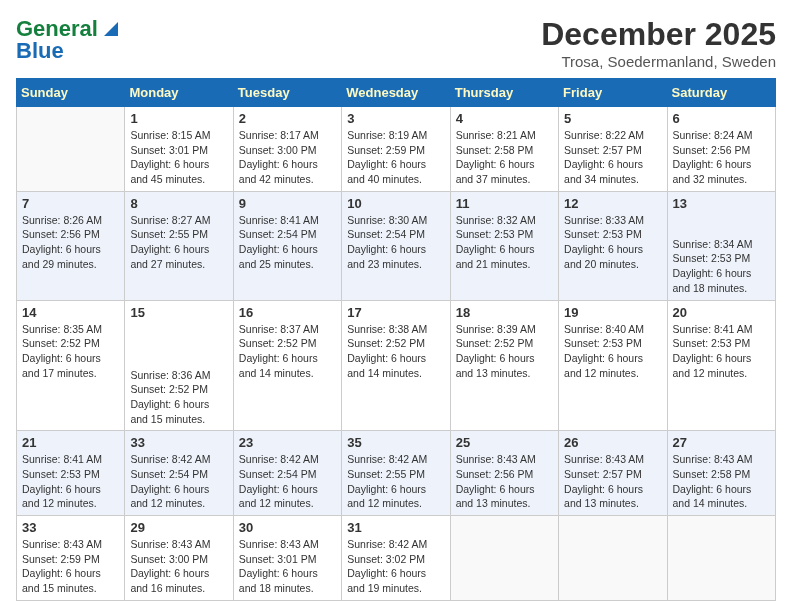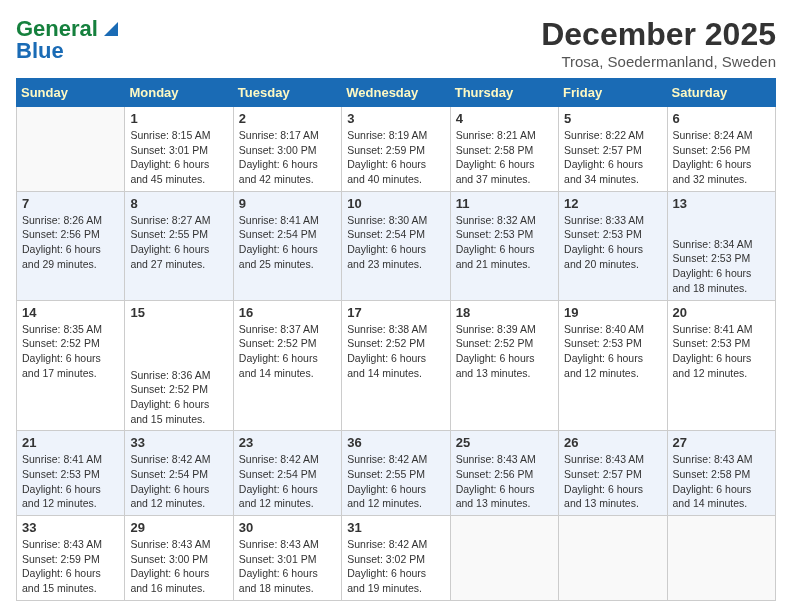--- a/index.html
+++ b/index.html
@@ -270,21 +270,21 @@
 and 12 minutes.</div>
         </td>
         <td>
           <div class="day-num">23</div>
           <div class="day-info" style="white-space: pre-line;">Sunrise: 8:42 AM
 Sunset: 2:54 PM
 Daylight: 6 hours
 and 12 minutes.</div>
         </td>
         <td>
-          <div class="day-num">36</div>
+          <div class="day-num">35</div>
           <div class="day-info" style="white-space: pre-line;">Sunrise: 8:42 AM
 Sunset: 2:55 PM
 Daylight: 6 hours
 and 12 minutes.</div>
         </td>
         <td>
           <div class="day-num">25</div>
           <div class="day-info" style="white-space: pre-line;">Sunrise: 8:43 AM
 Sunset: 2:56 PM
 Daylight: 6 hours

